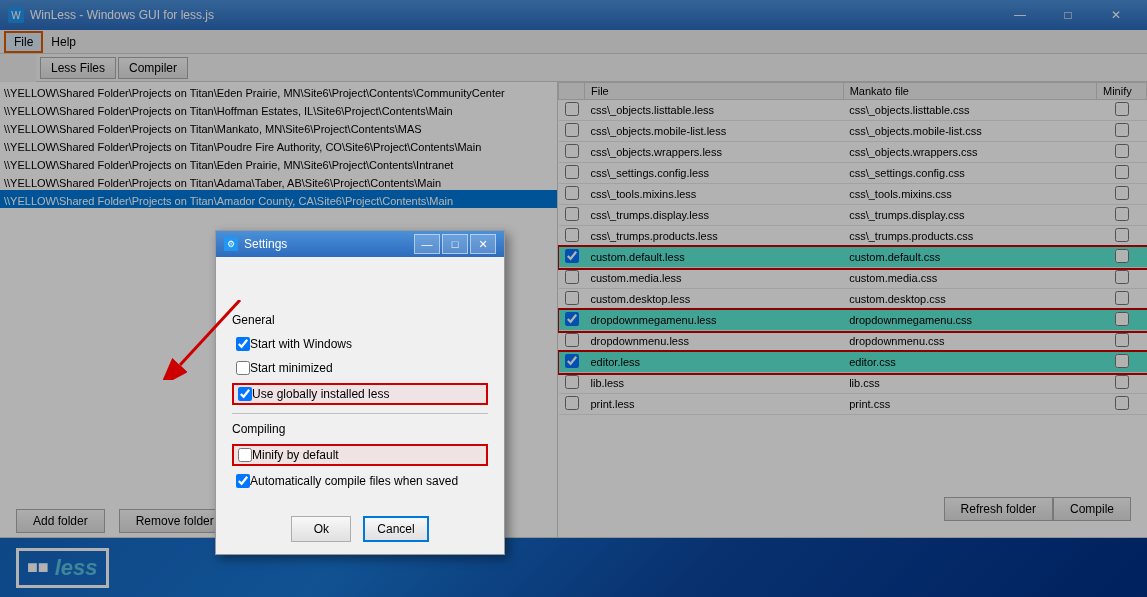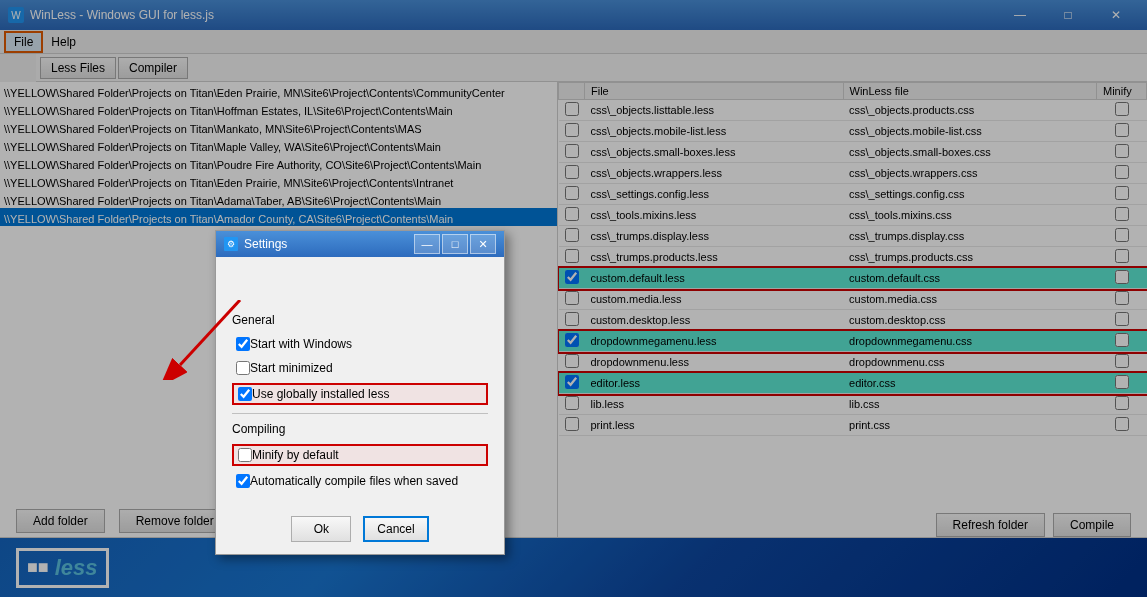--- a/index.html
+++ b/index.html
@@ -331,54 +331,47 @@
   <button class="toolbar-btn">Less Files</button>
   <button class="toolbar-btn">Compiler</button>
 </div>
 
 <div class="main-content">
 
   <div class="left-panel" id="leftPanel">
   <div class="file-list-item" title="\\YELLOW\Shared Folder\Projects on Titan\Eden Prairie, MN\Site6\Project\Contents\CommunityCenter">\\YELLOW\Shared Folder\Projects on Titan\Eden Prairie, MN\Site6\Project\Contents\CommunityCenter</div>
       <div class="file-list-item" title="\\YELLOW\Shared Folder\Projects on Titan\Hoffman Estates, IL\Site6\Project\Contents\Main">\\YELLOW\Shared Folder\Projects on Titan\Hoffman Estates, IL\Site6\Project\Contents\Main</div>
       <div class="file-list-item" title="\\YELLOW\Shared Folder\Projects on Titan\Mankato, MN\Site6\Project\Contents\MAS">\\YELLOW\Shared Folder\Projects on Titan\Mankato, MN\Site6\Project\Contents\MAS</div>
-      <div class="file-list-item" title="\\YELLOW\Shared Folder\Projects on Titan\Maple Valley, WA\Site6\Project\Contents\Main">\\YELLOW\Shared Folder\Projects on Titan\Maple Valley, WA\Site6\Project\Contents\Main</div>
       <div class="file-list-item" title="\\YELLOW\Shared Folder\Projects on Titan\Poudre Fire Authority, CO\Site6\Project\Contents\Main">\\YELLOW\Shared Folder\Projects on Titan\Poudre Fire Authority, CO\Site6\Project\Contents\Main</div>
       <div class="file-list-item" title="\\YELLOW\Shared Folder\Projects on Titan\Eden Prairie, MN\Site6\Project\Contents\Intranet">\\YELLOW\Shared Folder\Projects on Titan\Eden Prairie, MN\Site6\Project\Contents\Intranet</div>
       <div class="file-list-item" title="\\YELLOW\Shared Folder\Projects on Titan\Adama\Taber, AB\Site6\Project\Contents\Main">\\YELLOW\Shared Folder\Projects on Titan\Adama\Taber, AB\Site6\Project\Contents\Main</div>
       <div class="file-list-item selected" title="\\YELLOW\Shared Folder\Projects on Titan\Amador County, CA\Site6\Project\Contents\Main">\\YELLOW\Shared Folder\Projects on Titan\Amador County, CA\Site6\Project\Contents\Main</div>
     </div>
 
   <div class="right-panel" id="rightPanel">
     <table class="files-table" id="filesTable">
       <thead>
         <tr>
           <th class="checkbox-cell"></th>
           <th>File</th>
-          <th>WinLess file</th>
+          <th>Mankato file</th>
           <th class="minify-col">Minify</th>
         </tr>
       </thead>
       <tbody id="filesTableBody">
       <tr>
             <td class="checkbox-cell"><input type="checkbox" style=""></td>
             <td>css\_objects.listtable.less</td>
-            <td>css\_objects.products.css</td>
+            <td>css\_objects.listtable.css</td>
             <td class="minify-col"><input type="checkbox" style=""></td>
           </tr>
           <tr>
             <td class="checkbox-cell"><input type="checkbox" style=""></td>
             <td>css\_objects.mobile-list.less</td>
             <td>css\_objects.mobile-list.css</td>
-            <td class="minify-col"><input type="checkbox" style=""></td>
-          </tr>
-          <tr>
-            <td class="checkbox-cell"><input type="checkbox" style=""></td>
-            <td>css\_objects.small-boxes.less</td>
-            <td>css\_objects.small-boxes.css</td>
             <td class="minify-col"><input type="checkbox" style=""></td>
           </tr>
           <tr>
             <td class="checkbox-cell"><input type="checkbox" style=""></td>
             <td>css\_objects.wrappers.less</td>
             <td>css\_objects.wrappers.css</td>
             <td class="minify-col"><input type="checkbox" style=""></td>
           </tr>
           <tr>
             <td class="checkbox-cell"><input type="checkbox" style=""></td>
@@ -455,21 +448,21 @@
         </tbody>
     </table>
   </div>
 </div>
 
 <div style="position:absolute; bottom:64px; left:16px; display:flex; gap:14px; z-index:10;">
   <button class="action-btn">Add folder</button>
   <button class="action-btn">Remove folder</button>
 </div>
 
-<div style="position:absolute; bottom:60px; right:16px; display:flex; gap:8px; z-index:10;justify-content:center;">
+<div style="position:absolute; bottom:76px; right:16px; display:flex; z-index:10;justify-content:center;">
   <button class="action-btn">Refresh folder</button>
   <button class="action-btn">Compile</button>
 </div>
 
 <div class="bottom-bar">
 
   <div style="display:flex; align-items:center; color:white;">
     <div style="border: 3px solid white; padding: 4px 8px; font-size:20px; color:white; display:flex; align-items:center; gap:6px;">
       <span style="font-size:18px;">■■</span>
       <span style="font-size:22px; font-weight:bold; font-style:italic; color:#5bc0de;">less</span>

